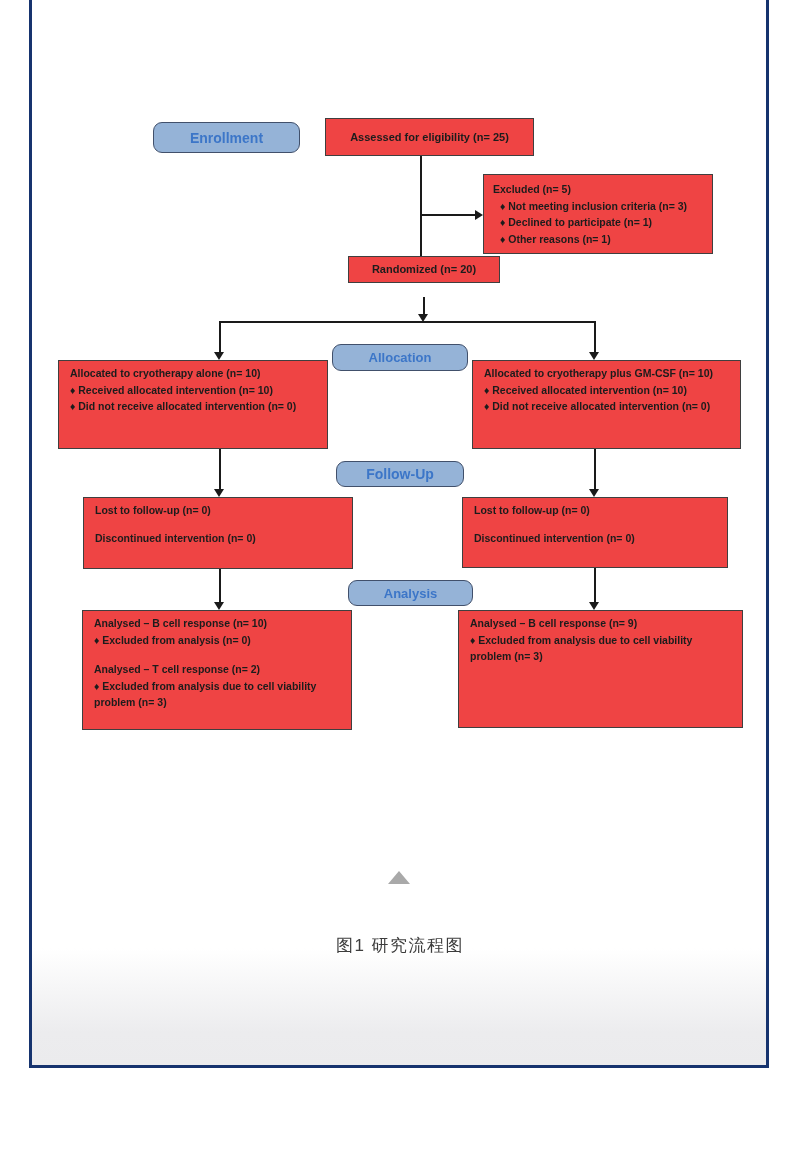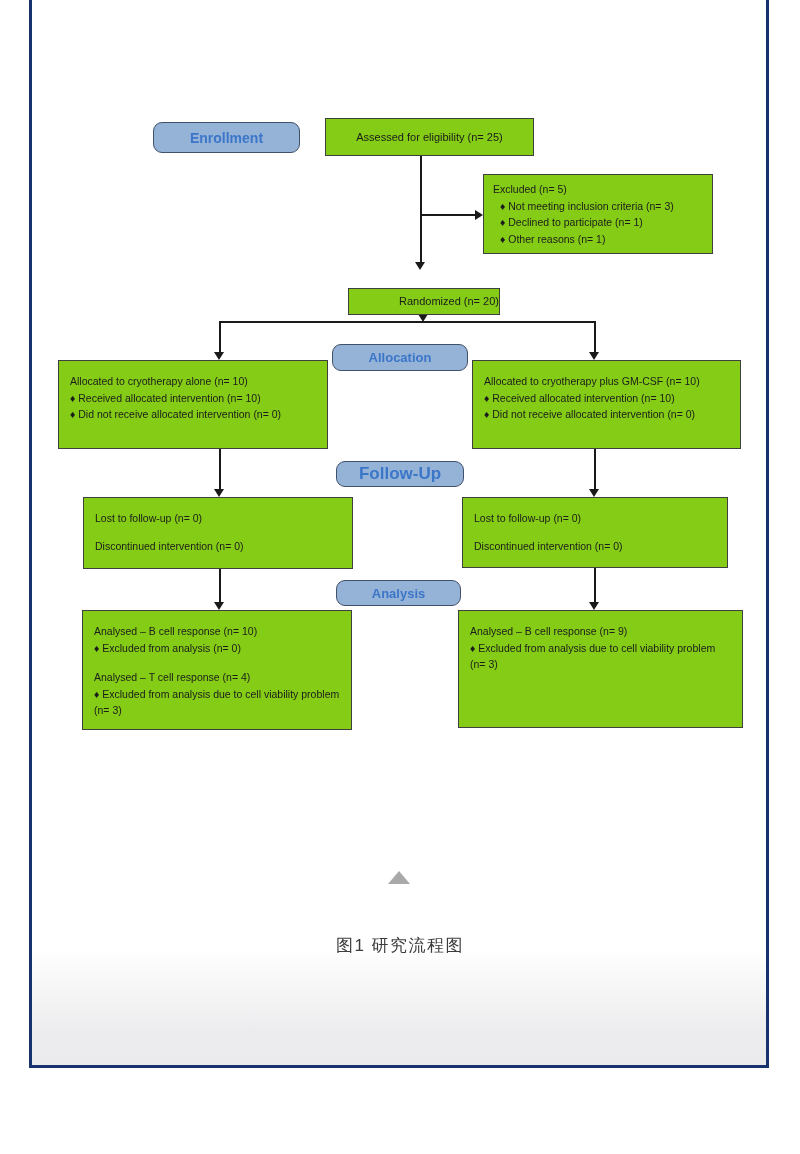--- a/index.html
+++ b/index.html
@@ -5,25 +5,25 @@
   * { margin:0; padding:0; box-sizing:border-box; }
   html,body { width:800px; height:1154px; background:#ffffff; overflow:hidden;
               font-family:"Liberation Sans", sans-serif; }
   .panel { position:absolute; left:29px; top:-3px; width:740px; height:1071px;
            border:3px solid #16336e; border-top:none; background:#ffffff; z-index:0; }
   .grad-footer { position:absolute; left:0; bottom:0; width:100%; height:117px;
            background:linear-gradient(180deg,#ffffff 0%,#ececee 72%,#ebebed 100%); }
   .layer { position:absolute; left:0; top:0; width:676px; height:1154px; z-index:2;margin-top:32px; }
 
   
-  .fbox { position:absolute; background:#84cc16; border:1.4px solid #3f3f3f;
-          color:#1c1c1c; font-size:10.5px; line-height:16.5px; }
+  .fbox { position:absolute; background:#ef4444; border:1.4px solid #3f3f3f;
+          color:#1c1c1c; font-size:10.5px; line-height:16.5px;font-weight:bold; }
   .fbox.center { display:flex; align-items:center; justify-content:center; font-size:11px; }
   .pad { padding:6px 9px; }
-  .pad2 { padding:12px 11px; }
+  .pad2 { padding:4px 11px; }
   .indent { padding-left:7px; }
   .gap-after { margin-bottom:11px; }
   .group-gap { margin-bottom:13px; }
 
   
   .badge { position:absolute; background:#95b3d7; border:1.6px solid #41506b;
            border-radius:9px; display:flex; align-items:center; justify-content:center;
            color:#3c76c8; font-weight:bold; }
 
   
@@ -75,39 +75,39 @@
   <div class="arr-d" style="left:214px; top:570px;"></div>
   <div class="vline" style="left:594px; top:536px; height:34px;"></div>
   <div class="arr-d" style="left:589px; top:570px;"></div>
 
   <div class="badge" style="left:153px; top:90px; width:147px; height:31px; font-size:14px;">
     <span>Enrollment</span>
   </div>
   <div class="badge" style="left:332px; top:312px; width:136px; height:27px; font-size:13px;">
     <span>Allocation</span>
   </div>
-  <div class="badge" style="left:336px; top:429px; width:128px; height:26px; font-size:17px;">
+  <div class="badge" style="left:336px; top:429px; width:128px; height:26px; font-size:14px;">
     <span>Follow-Up</span>
   </div>
-  <div class="badge" style="left:336px; top:548px; width:125px; height:26px; font-size:13px;">
+  <div class="badge" style="left:348px; top:548px; width:125px; height:26px; font-size:13px;">
     <span>Analysis</span>
   </div>
 
   <div class="fbox center" style="left:325px; top:86px; width:209px; height:38px;">
     <span>Assessed for eligibility (n= 25)</span>
   </div>
 
   <div class="fbox pad" style="left:483px; top:142px; width:230px; height:80px;">
     <div>Excluded (n= 5)</div>
     <div class="indent">♦  Not meeting inclusion criteria (n= 3)</div>
     <div class="indent">♦  Declined to participate (n= 1)</div>
     <div class="indent">♦  Other reasons (n= 1)</div>
   </div>
 
-  <div class="fbox center" style="left:348px; top:256px; width:152px; height:27px;justify-content:flex-end;">
+  <div class="fbox center" style="left:348px; top:224px; width:152px; height:27px;">
     <span>Randomized (n= 20)</span>
   </div>
 
   <div class="fbox pad2" style="left:58px; top:328px; width:270px; height:89px;">
     <div>Allocated to cryotherapy alone (n= 10)</div>
     <div>♦ Received allocated intervention (n= 10)</div>
     <div>♦ Did not receive allocated intervention (n= 0)</div>
   </div>
 
   <div class="fbox pad2" style="left:472px; top:328px; width:269px; height:89px;">
@@ -122,21 +122,21 @@
   </div>
 
   <div class="fbox pad2" style="left:462px; top:465px; width:266px; height:71px;">
     <div class="gap-after">Lost to follow-up (n= 0)</div>
     <div>Discontinued intervention (n= 0)</div>
   </div>
 
   <div class="fbox pad2" style="left:82px; top:578px; width:270px; height:120px;">
     <div>Analysed – B cell response (n= 10)</div>
     <div class="group-gap">♦ Excluded from analysis (n= 0)</div>
-    <div>Analysed – T cell response (n= 4)</div>
+    <div>Analysed – T cell response (n= 2)</div>
     <div>♦ Excluded from analysis due to cell viability problem (n= 3)</div>
   </div>
 
   <div class="fbox pad2" style="left:458px; top:578px; width:285px; height:118px;">
     <div>Analysed – B cell response (n= 9)</div>
     <div>♦ Excluded from analysis due to cell viability problem (n= 3)</div>
   </div>
 
   <div class="tri-up"></div>
   <div class="caption">图1 研究流程图</div>

